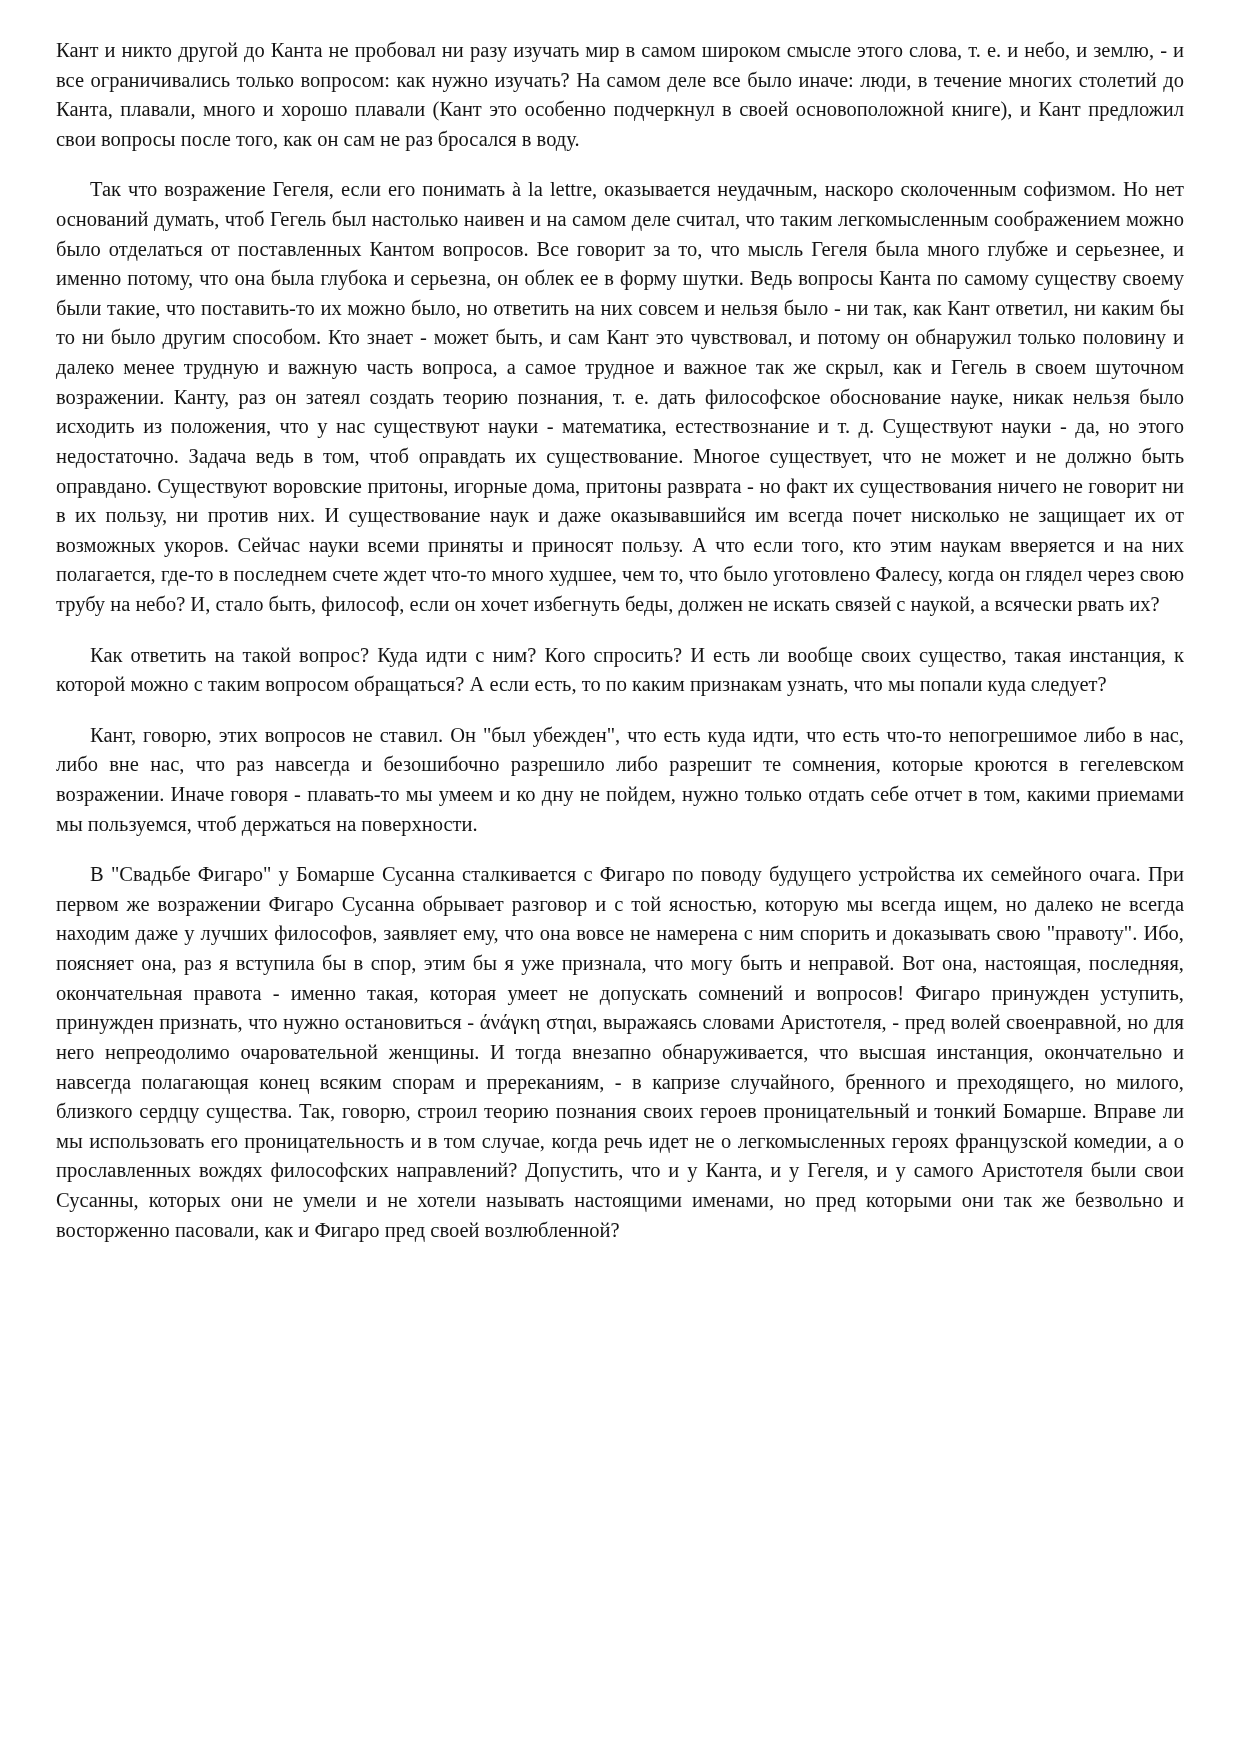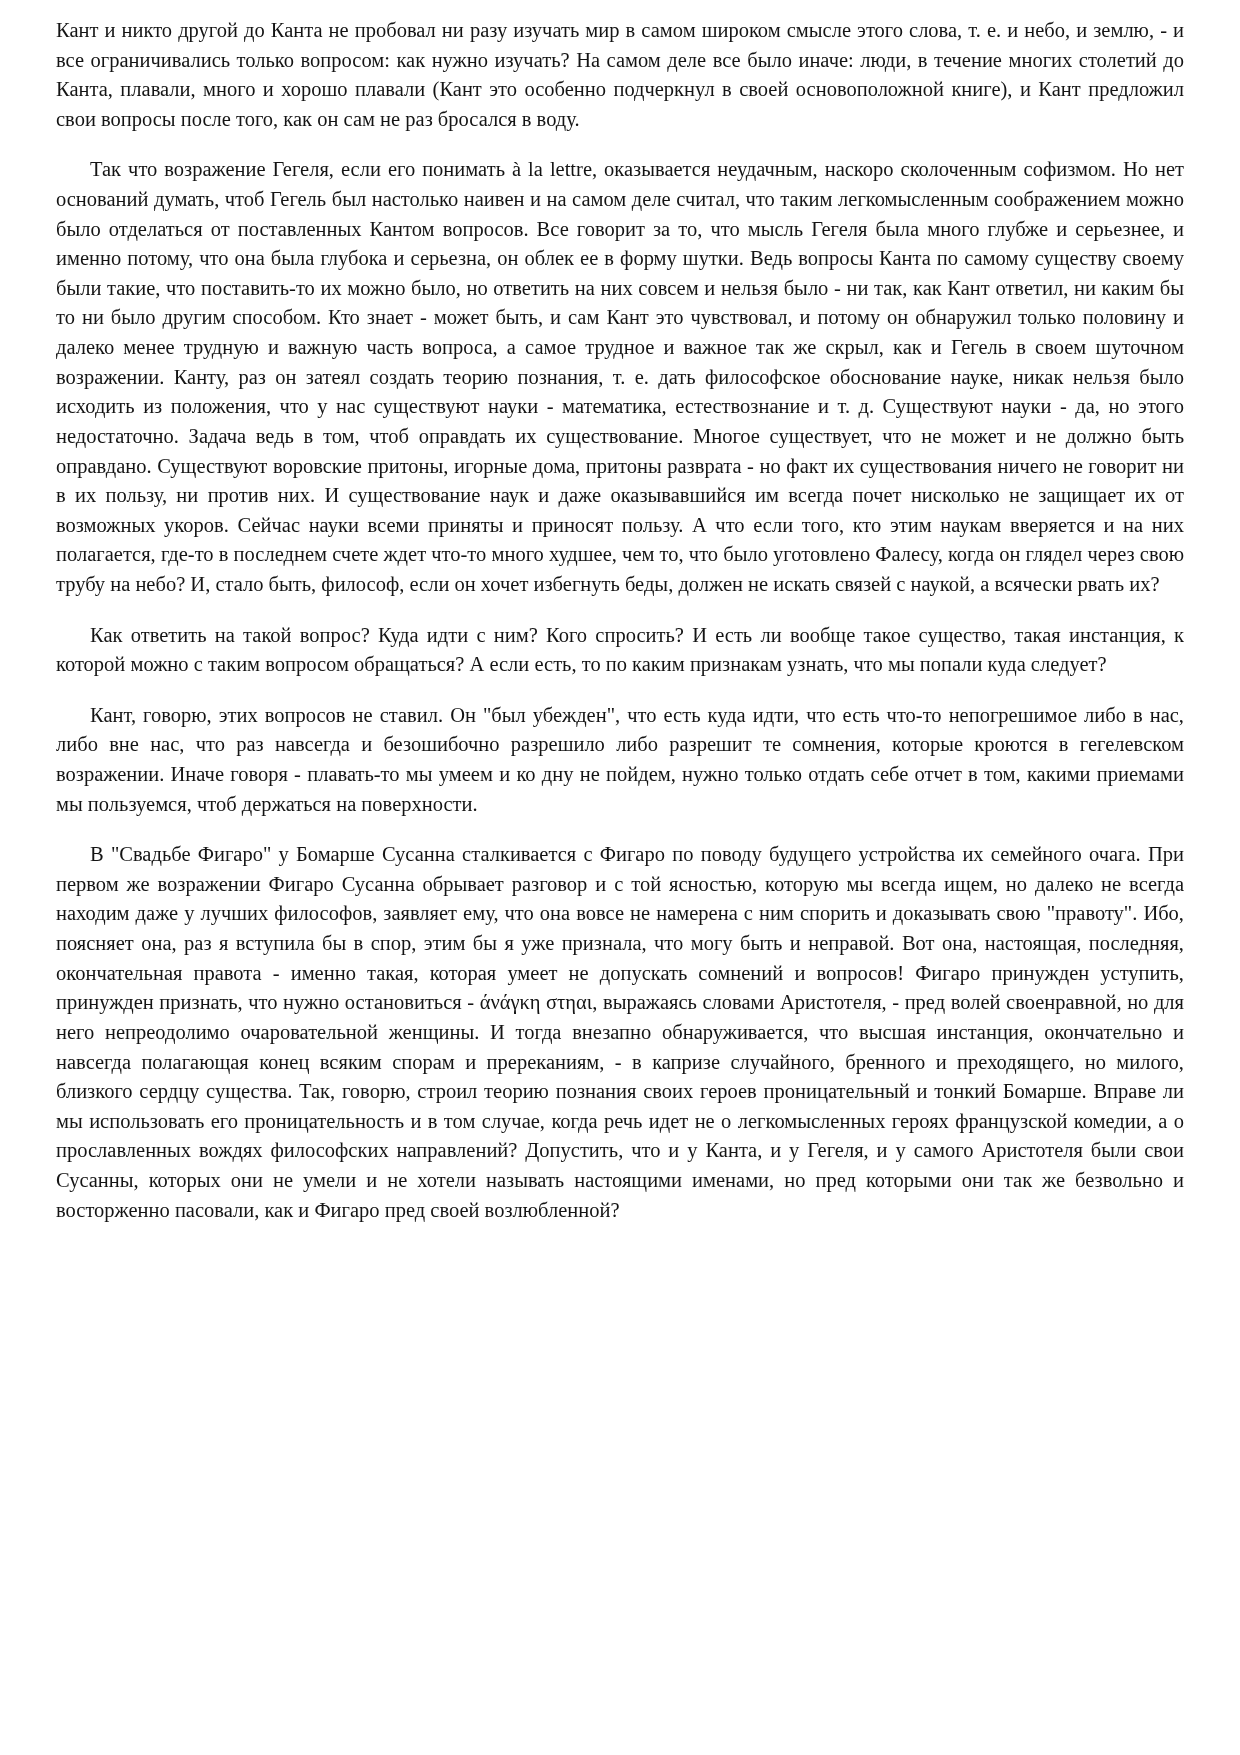--- a/index.html
+++ b/index.html
@@ -10,21 +10,21 @@
   body {
     width: 1240px;
     min-height: 1755px;
     font-family: "Liberation Serif", "DejaVu Serif", serif;
     color: #1a1a1a;
   }
   .page {
     width: 1240px;
     min-height: 1755px;
     box-sizing: border-box;
-    padding: 16px 56px 40px 56px;
+    padding: 36px 56px 40px 56px;
     background: #ffffff;
   }
   .doc-body {
     display: block;
   }
   .para {
     font-size: 20.5px;
     line-height: 1.445;
     text-align: justify;
     text-justify: inter-word;
@@ -42,21 +42,21 @@
 </head>
 <body>
 
 <div class="page">
   <div class="doc-body">
 
     <p class="para">Кант и никто другой до Канта не пробовал ни разу изучать мир в самом широком смысле этого слова, т. е. и небо, и землю, - и все ограничивались только вопросом: как нужно изучать? На самом деле все было иначе: люди, в течение многих столетий до Канта, плавали, много и хорошо плавали (Кант это особенно подчеркнул в своей основоположной книге), и Кант предложил свои вопросы после того, как он сам не раз бросался в воду.</p>
 
     <p class="para indent">Так что возражение Гегеля, если его понимать à la lettre, оказывается неудачным, наскоро сколоченным софизмом. Но нет оснований думать, чтоб Гегель был настолько наивен и на самом деле считал, что таким легкомысленным соображением можно было отделаться от поставленных Кантом вопросов. Все говорит за то, что мысль Гегеля была много глубже и серьезнее, и именно потому, что она была глубока и серьезна, он облек ее в форму шутки. Ведь вопросы Канта по самому существу своему были такие, что поставить-то их можно было, но ответить на них совсем и нельзя было - ни так, как Кант ответил, ни каким бы то ни было другим способом. Кто знает - может быть, и сам Кант это чувствовал, и потому он обнаружил только половину и далеко менее трудную и важную часть вопроса, а самое трудное и важное так же скрыл, как и Гегель в своем шуточном возражении. Канту, раз он затеял создать теорию познания, т. е. дать философское обоснование науке, никак нельзя было исходить из положения, что у нас существуют науки - математика, естествознание и т. д. Существуют науки - да, но этого недостаточно. Задача ведь в том, чтоб оправдать их существование. Многое существует, что не может и не должно быть оправдано. Существуют воровские притоны, игорные дома, притоны разврата - но факт их существования ничего не говорит ни в их пользу, ни против них. И существование наук и даже оказывавшийся им всегда почет нисколько не защищает их от возможных укоров. Сейчас науки всеми приняты и приносят пользу. А что если того, кто этим наукам вверяется и на них полагается, где-то в последнем счете ждет что-то много худшее, чем то, что было уготовлено Фалесу, когда он глядел через свою трубу на небо? И, стало быть, философ, если он хочет избегнуть беды, должен не искать связей с наукой, а всячески рвать их?</p>
 
-    <p class="para indent">Как ответить на такой вопрос? Куда идти с ним? Кого спросить? И есть ли вообще такое существо, такая инстанция, к которой можно с таким вопросом обращаться? А если есть, то по каким признакам узнать, что мы попали куда следует?</p>
+    <p class="para indent">Как ответить на такой вопрос? Куда идти с ним? Кого спросить? И есть ли вообще своих существо, такая инстанция, к которой можно с таким вопросом обращаться? А если есть, то по каким признакам узнать, что мы попали куда следует?</p>
 
     <p class="para indent">Кант, говорю, этих вопросов не ставил. Он "был убежден", что есть куда идти, что есть что-то непогрешимое либо в нас, либо вне нас, что раз навсегда и безошибочно разрешило либо разрешит те сомнения, которые кроются в гегелевском возражении. Иначе говоря - плавать-то мы умеем и ко дну не пойдем, нужно только отдать себе отчет в том, какими приемами мы пользуемся, чтоб держаться на поверхности.</p>
 
 
     <p class="para indent last">В "Свадьбе Фигаро" у Бомарше Сусанна сталкивается с Фигаро по поводу будущего устройства их семейного очага. При первом же возражении Фигаро Сусанна обрывает разговор и с той ясностью, которую мы всегда ищем, но далеко не всегда находим даже у лучших философов, заявляет ему, что она вовсе не намерена с ним спорить и доказывать свою "правоту". Ибо, поясняет она, раз я вступила бы в спор, этим бы я уже признала, что могу быть и неправой. Вот она, настоящая, последняя, окончательная правота - именно такая, которая умеет не допускать сомнений и вопросов! Фигаро принужден уступить, принужден признать, что нужно остановиться - άνάγκη στηαι, выражаясь словами Аристотеля, - пред волей своенравной, но для него непреодолимо очаровательной женщины. И тогда внезапно обнаруживается, что высшая инстанция, окончательно и навсегда полагающая конец всяким спорам и пререканиям, - в капризе случайного, бренного и преходящего, но милого, близкого сердцу существа. Так, говорю, строил теорию познания своих героев проницательный и тонкий Бомарше. Вправе ли мы использовать его проницательность и в том случае, когда речь идет не о легкомысленных героях французской комедии, а о прославленных вождях философских направлений? Допустить, что и у Канта, и у Гегеля, и у самого Аристотеля были свои Сусанны, которых они не умели и не хотели называть настоящими именами, но пред которыми они так же безвольно и восторженно пасовали, как и Фигаро пред своей возлюбленной?</p>
 
   </div>
 </div>
 
 </body></html>

